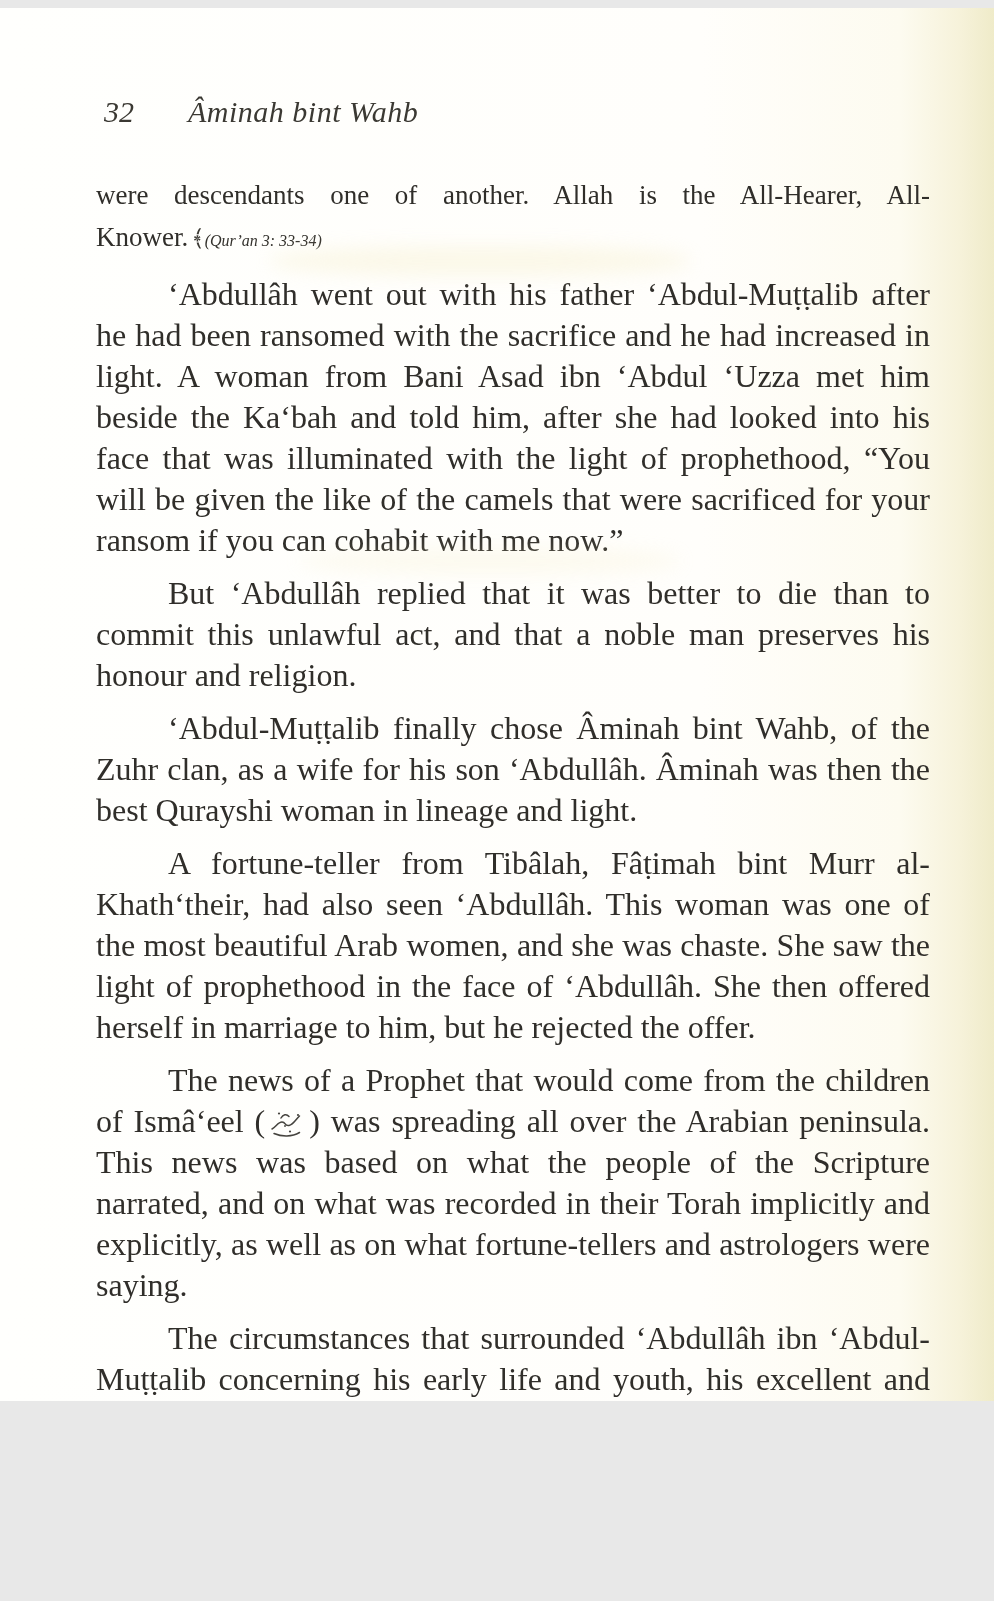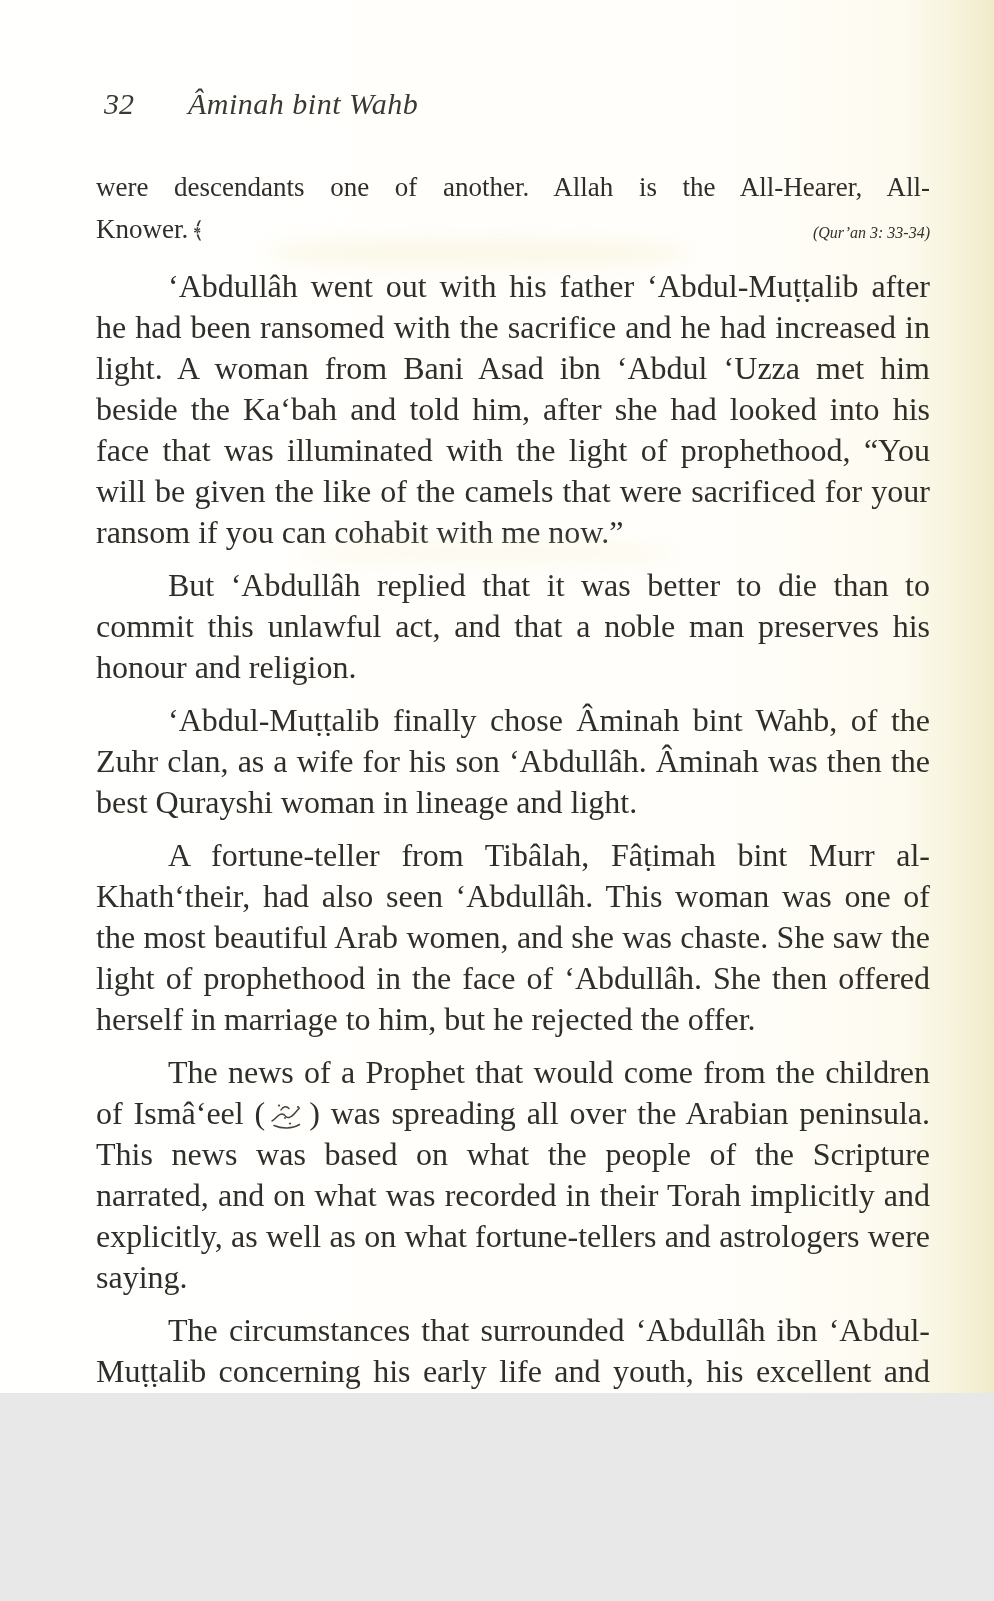--- a/index.html
+++ b/index.html
@@ -1,19 +1,19 @@
 <!DOCTYPE html>
 <html><head>
 <meta charset="utf-8">
 <style>
   html,body{margin:0;padding:0;background:#e8e8e8;}
   .page{
     position:relative;
     width:994px;height:1393px;
-    margin:0 auto;
+    margin:8px auto;
     box-sizing:border-box;
     padding:86px 64px 0 96px;
     background:linear-gradient(90deg,#fffffd 0px,#fffefb 700px,#fdfbf0 900px,#f6f2da 960px,#efebc9 994px);
     font-family:"Liberation Serif","DejaVu Serif",serif;
     color:#302e2a;
     overflow:hidden;
   }
   
   .artifact{position:absolute;background:#f3eabd;opacity:.30;filter:blur(9px);border-radius:45%;pointer-events:none;}
   .a1{left:270px;top:238px;width:420px;height:30px;}
@@ -22,21 +22,21 @@
 
   header.page-header{
     display:flex;align-items:baseline;
     font-style:italic;font-size:30px;line-height:36px;color:#3b3933;
   }
   .folio{margin-left:8px;}
   .running-title{margin-left:54px;letter-spacing:.5px;font-style:italic;}
 
   .quote-end{margin-top:44px;font-size:27px;line-height:42px;}
   .q-line1{text-align:justify;text-align-last:justify;}
-  .q-line2{display:flex;justify-content:space-between;align-items:baseline;}
+  .q-line2{display:flex;align-items:baseline;}
   .ornament{font-family:"DejaVu Sans",sans-serif;font-size:23px;margin-left:3px;color:#3b3933;}
   .citation{font-style:italic;font-size:16px;color:#34322d;}
 
   p.body-para{
     margin:12px 0 0 0;
     font-size:32px;line-height:41px;
     text-align:justify;
     text-indent:72px;
   }
   p.continues{text-align-last:justify;}

